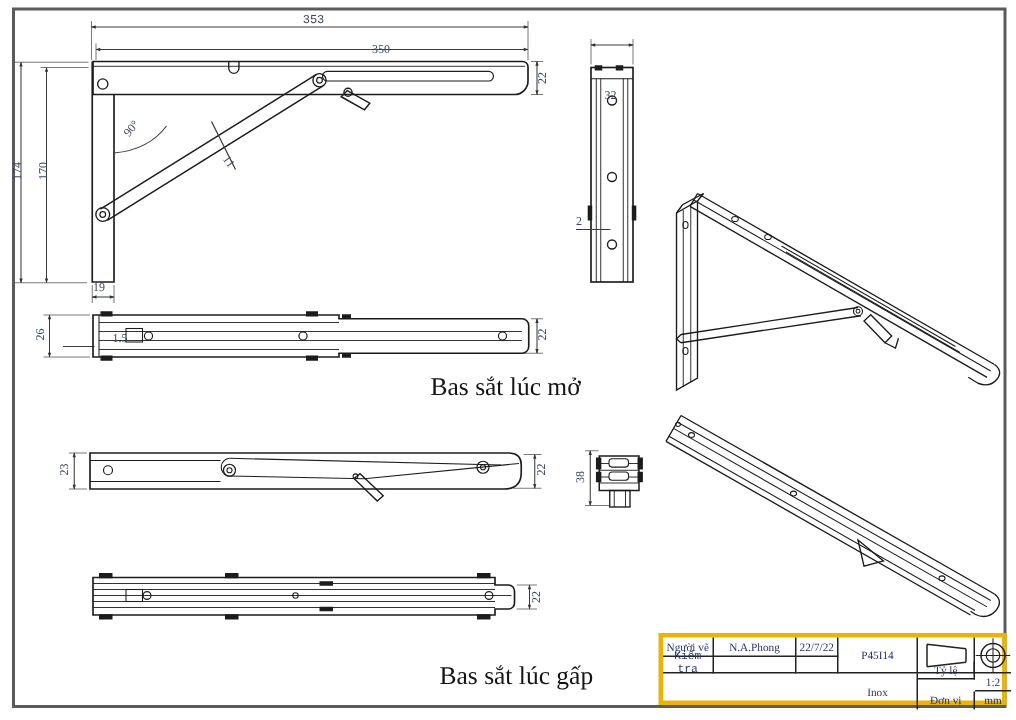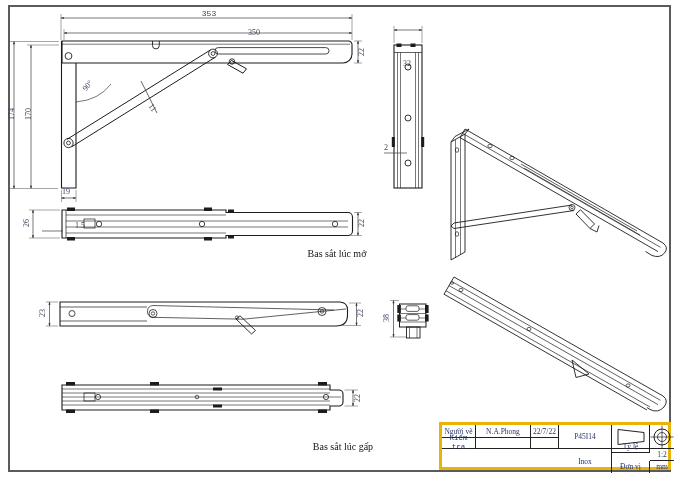--- a/index.html
+++ b/index.html
@@ -2,21 +2,21 @@
 <html><head>
 <meta charset="utf-8">
 <style>
   html,body{margin:0;padding:0;background:#ffffff;}
   #page{position:relative;width:677px;height:480px;background:#ffffff;overflow:hidden;
         font-family:"Liberation Serif","DejaVu Serif",serif;}
   #frame{position:absolute;left:8px;top:5px;width:663px;height:467px;border:2px solid #5b5b5b;box-sizing:border-box;}
   svg{position:absolute;left:0;top:0;}
   .t{position:absolute;line-height:1;white-space:nowrap;text-align:center;color:#3d4660;}
   .dim{font-size:8px;}
-  .cap{font-size:10px;color:#141414;}
+  .cap{font-size:17px;color:#141414;}
   .rot{transform:rotate(-90deg);}
   .r50{transform:rotate(-50deg);}
   .r55{transform:rotate(55deg);}
   #titleblock{position:absolute;left:439px;top:422px;width:232px;height:48px;border:3px solid #eab308;box-sizing:border-box;}
   .cell{position:absolute;display:flex;align-items:center;justify-content:center;color:#26356f;
         font-size:7.5px;box-sizing:border-box;text-align:center;line-height:1.2;}
   .br{border-right:1px solid #222;} .bb{border-bottom:1px solid #222;}
 </style>
 </head>
 <body>

